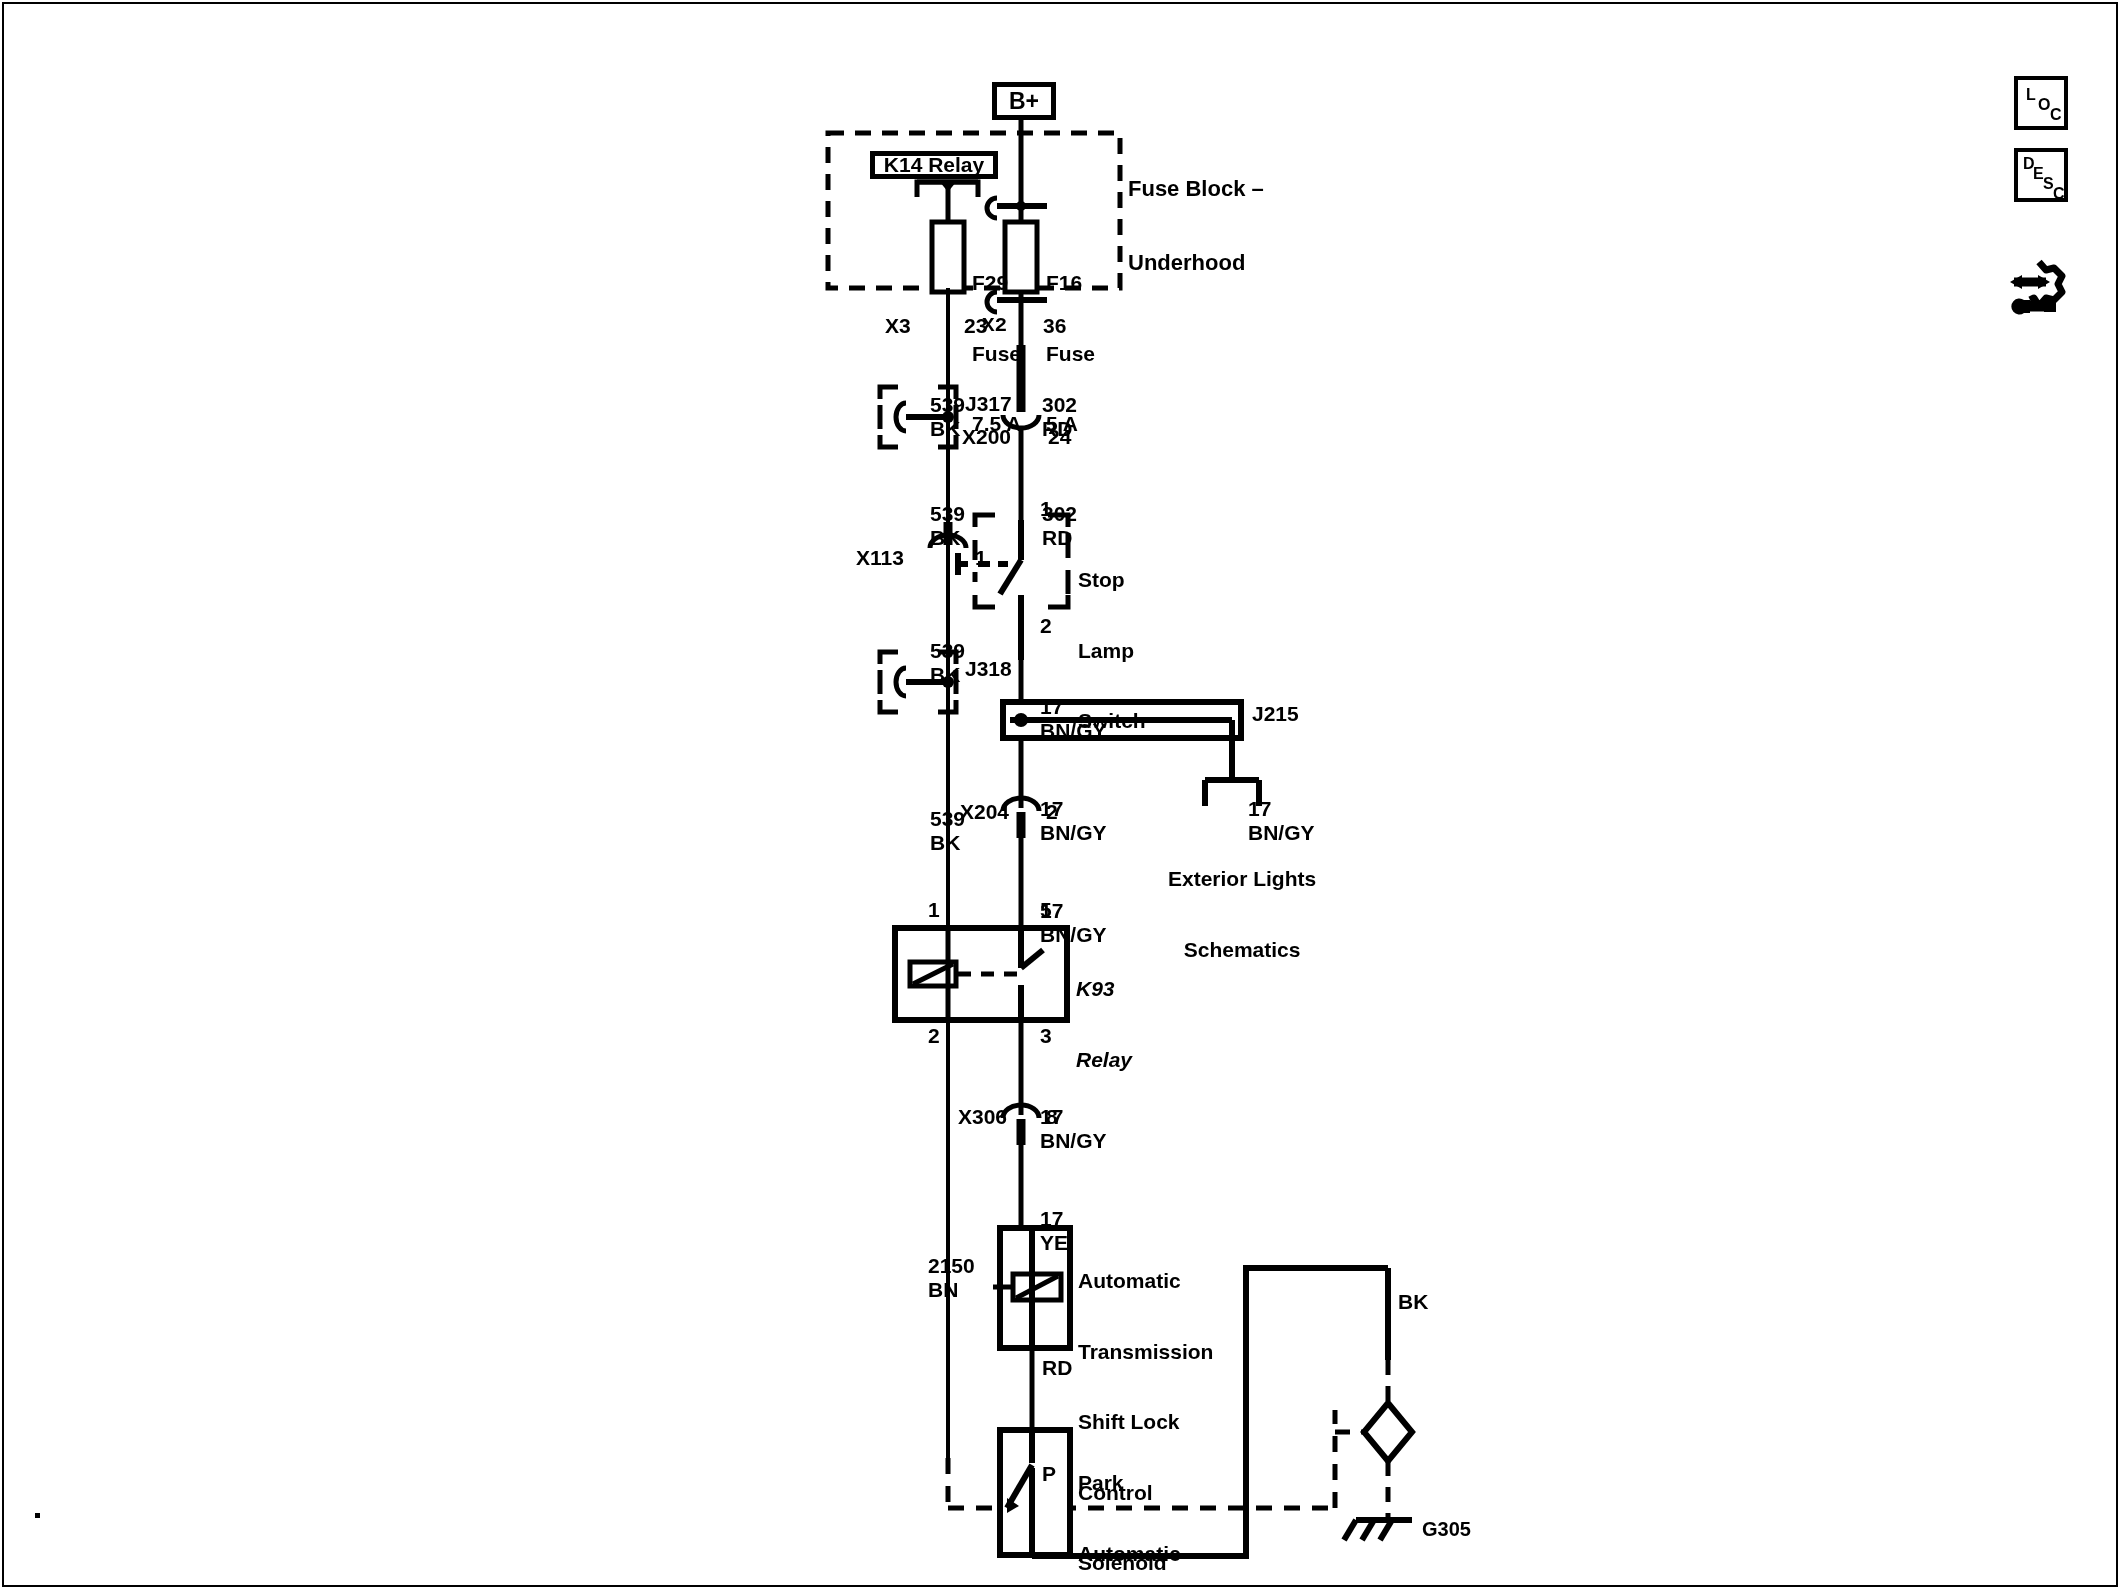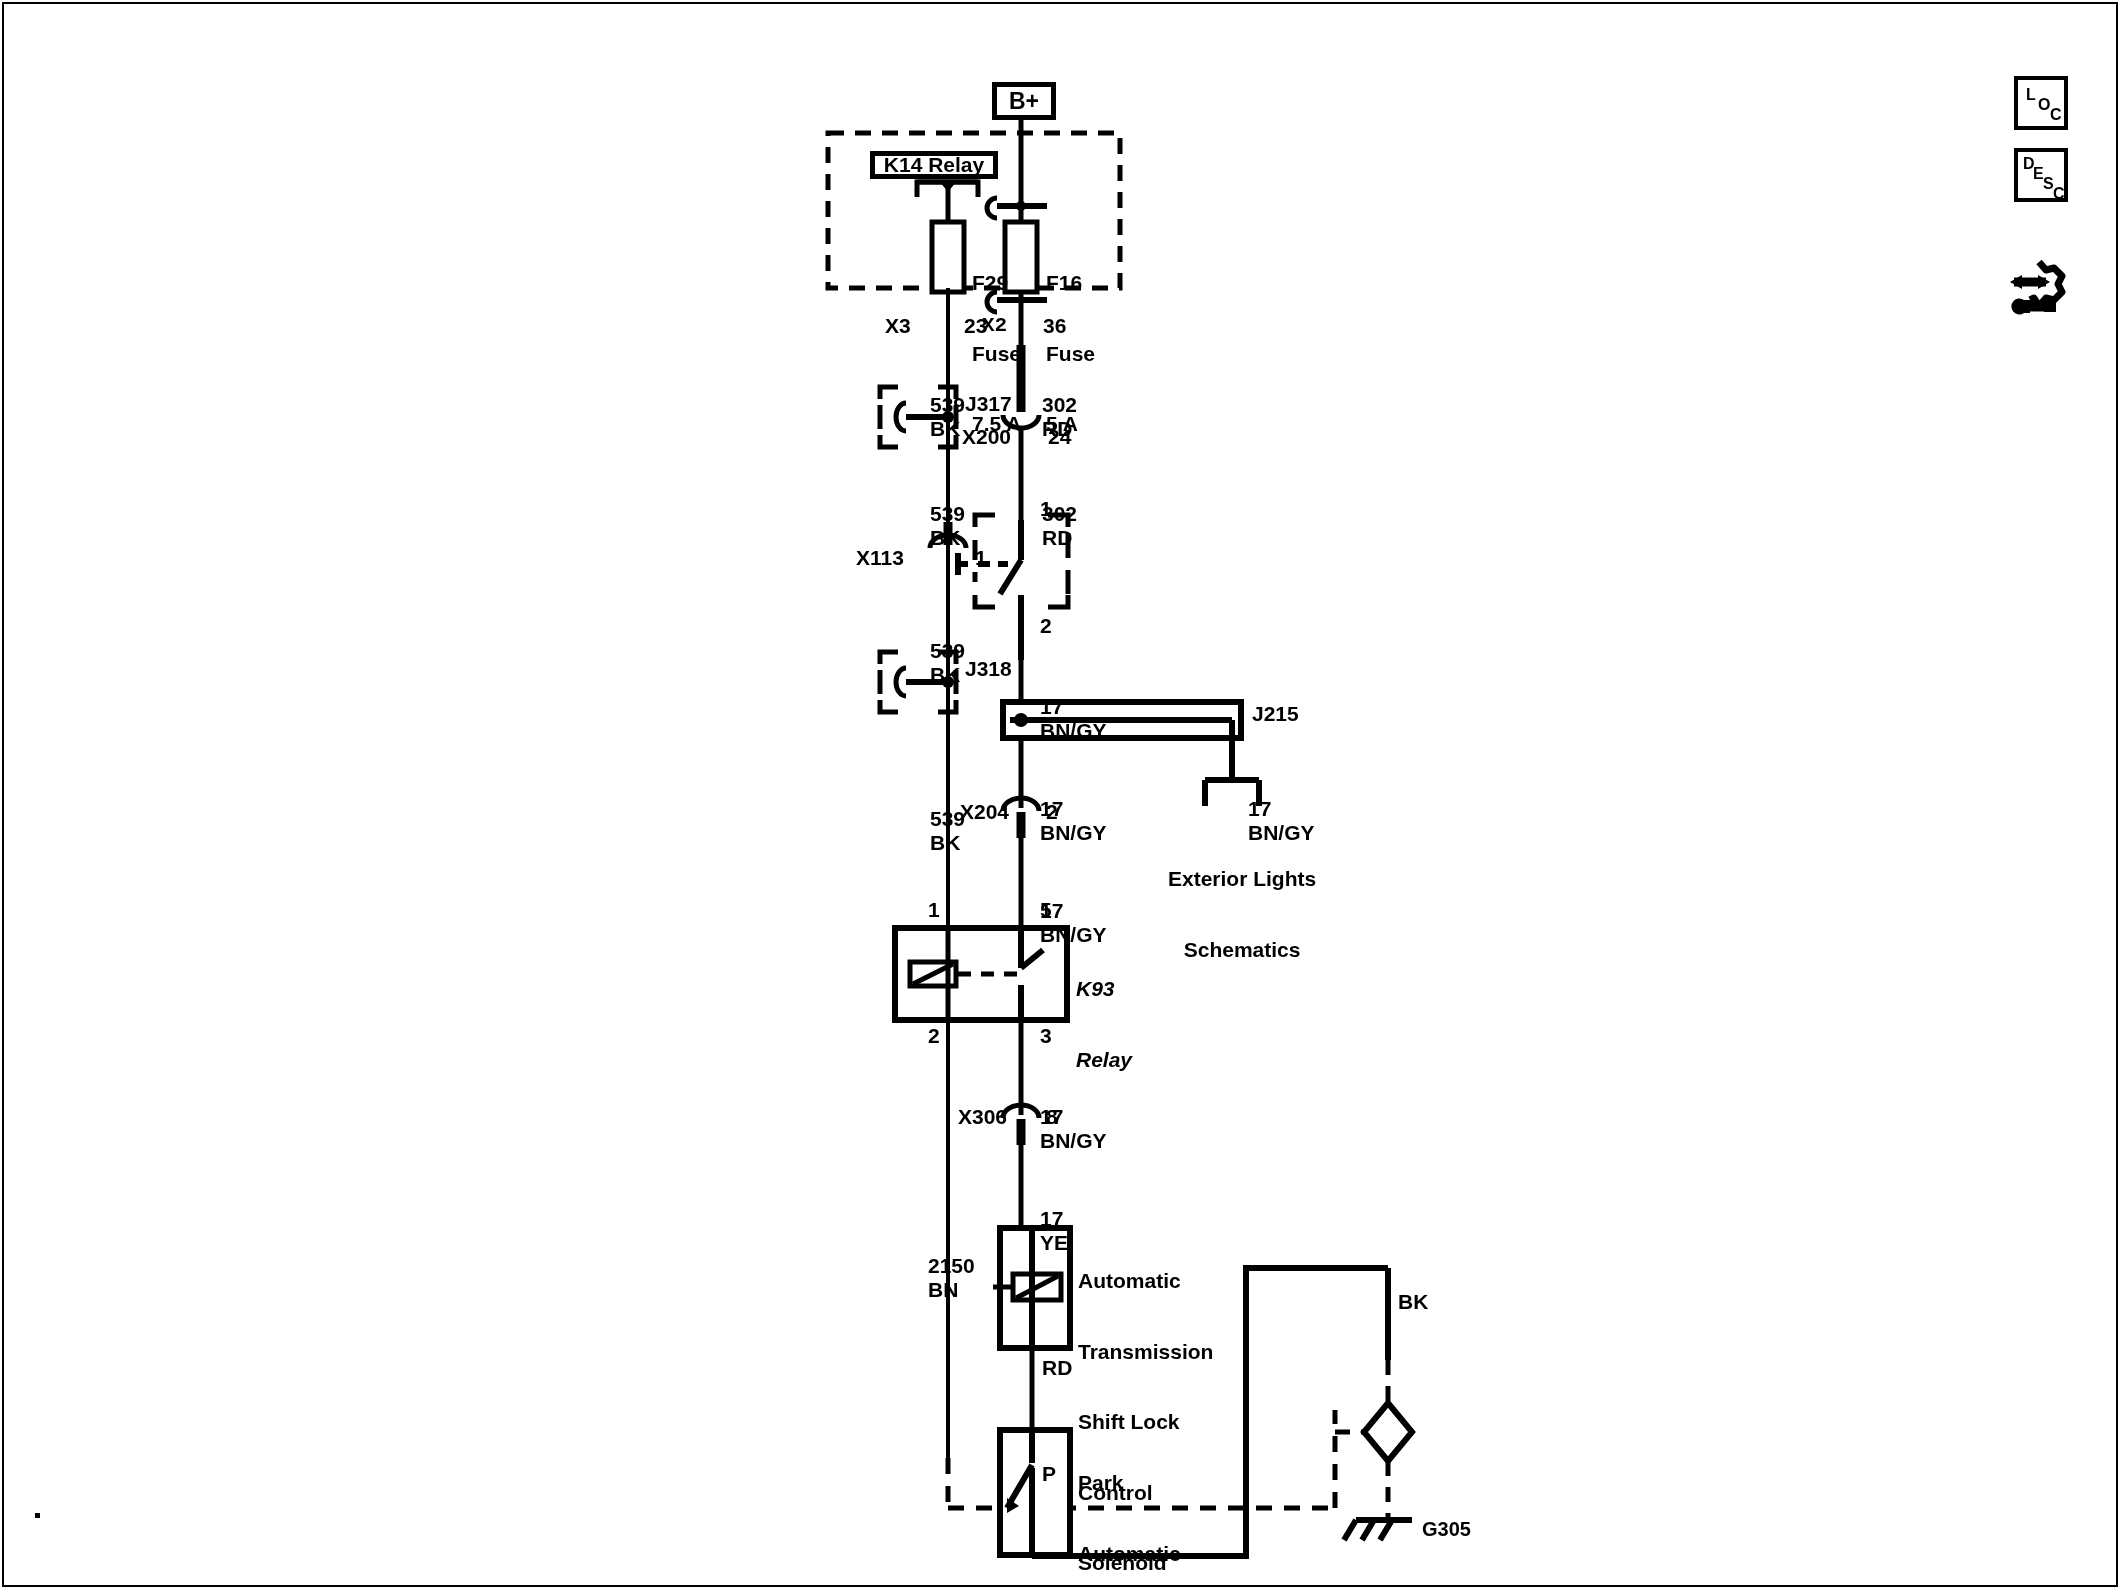--- a/index.html
+++ b/index.html
@@ -209,20 +209,24 @@
   </svg>
 
   <div class="boxlabel" style="left:992px;top:82px;width:64px;height:38px;">
     <span>B+</span>
   </div>
 
   <div class="boxlabel" style="left:870px;top:151px;width:128px;height:28px;font-size:21px;">
     <span>K14 Relay</span>
   </div>
 
+  <div class="lbl t22" style="left:1128px;top:128px;">
+    <div>Fuse Block –</div>
+    <div>Underhood</div>
+  </div>
 
   <div class="lbl t21" style="left:972px;top:224px;">
     <div>F29</div>
     <div>Fuse</div>
     <div>7.5 A</div>
   </div>
 
   <div class="lbl t21" style="left:1046px;top:224px;">
     <div>F16</div>
     <div>Fuse</div>
@@ -254,20 +258,25 @@
 
   <div class="lbl t21" style="left:1042px;top:455px;">
     <div>302</div><div>RD</div>
   </div>
 
   <div class="lbl t21" style="left:1040px;top:497px;"><span>1</span></div>
 
   <div class="lbl t21" style="left:856px;top:546px;"><span>X113</span></div>
   <div class="lbl t21" style="left:975px;top:546px;"><span>1</span></div>
 
+  <div class="lbl t21" style="left:1078px;top:521px;">
+    <div>Stop</div>
+    <div>Lamp</div>
+    <div>Switch</div>
+  </div>
 
   <div class="lbl t21" style="left:930px;top:592px;">
     <div>539</div><div>BK</div>
   </div>
 
   <div class="lbl t21" style="left:1040px;top:614px;"><span>2</span></div>
 
   <div class="lbl t21" style="left:1040px;top:648px;">
     <div>17</div><div>BN/GY</div>
   </div>

